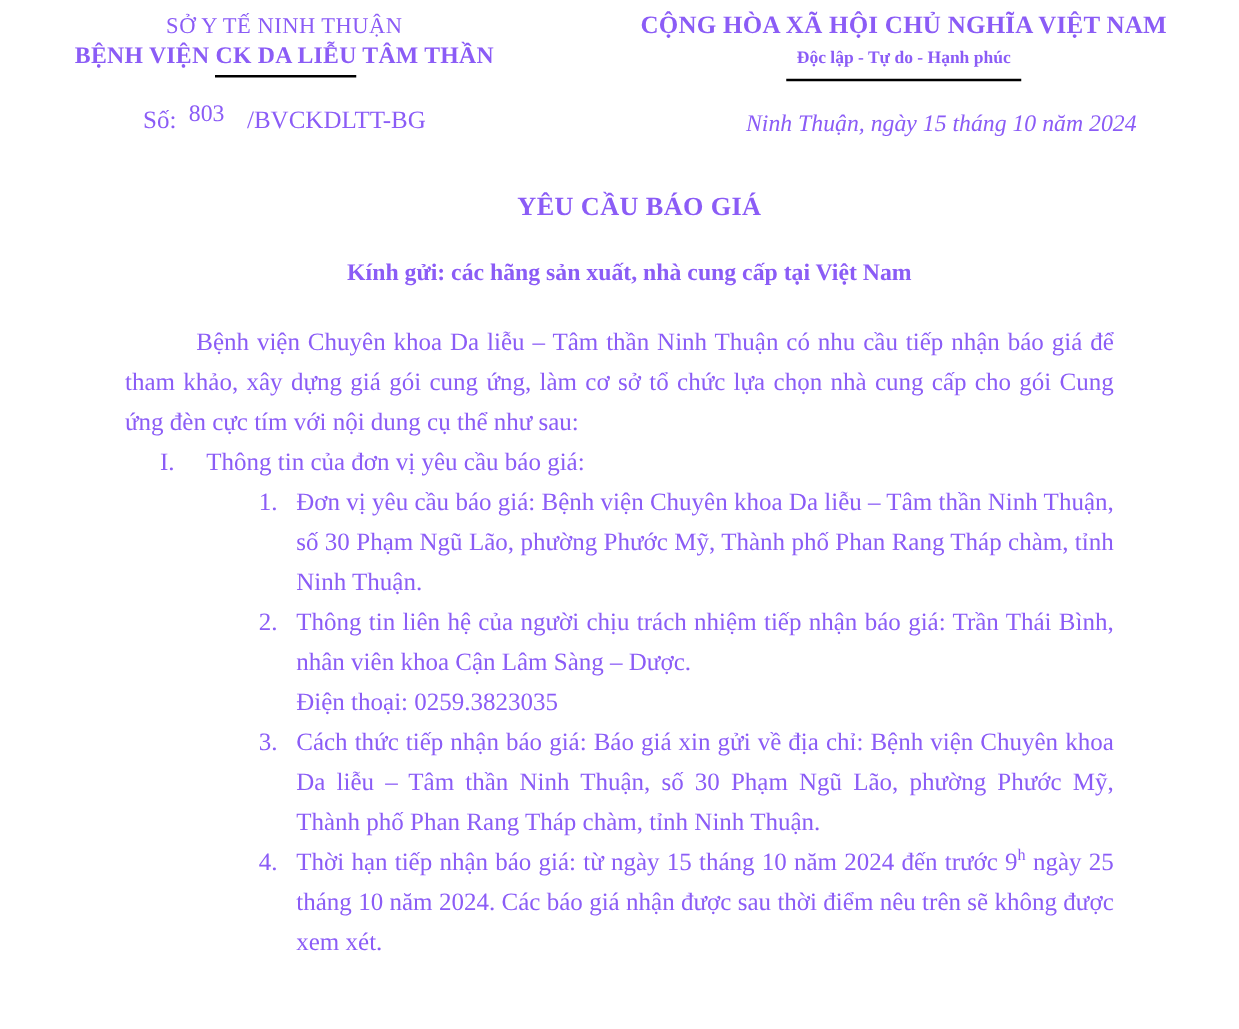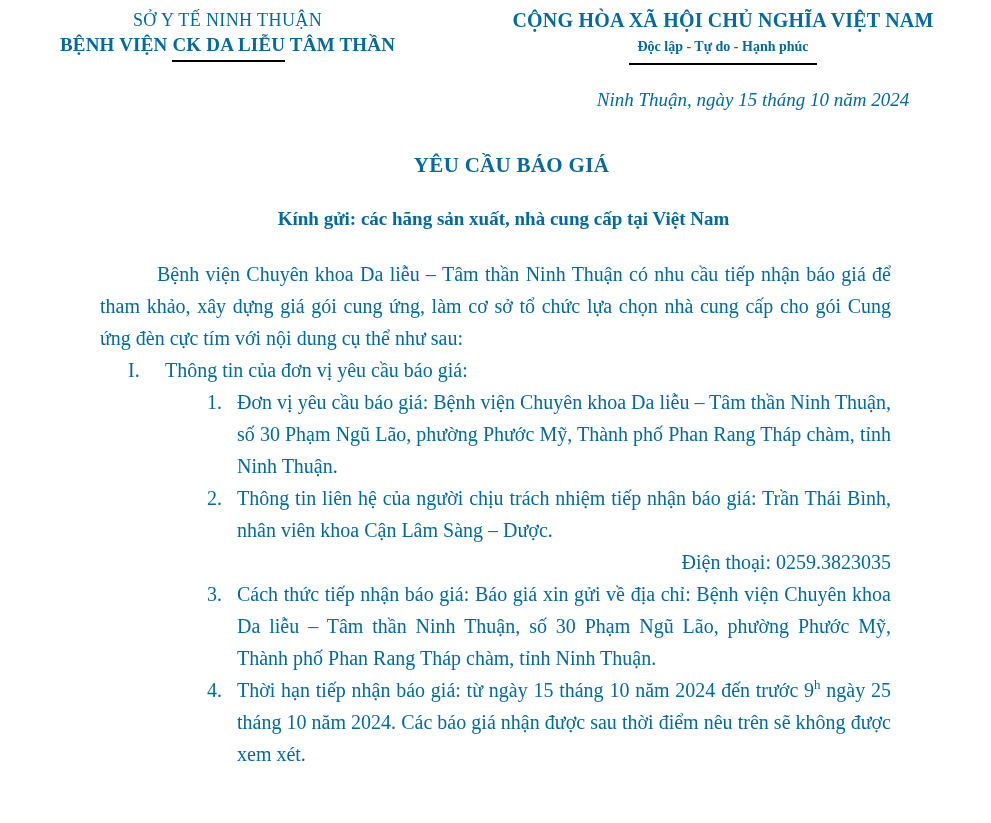--- a/index.html
+++ b/index.html
@@ -2,21 +2,21 @@
 <html lang="vi"><head>
 <meta charset="utf-8">
 <style>
   * { margin: 0; padding: 0; box-sizing: border-box; }
   html, body { background: #ffffff; }
   .page {
     position: relative;
     width: 991px;
     height: 823px;
     background: #ffffff;
-    color: #0369a1;
+    color: #8b5cf6;
     font-family: "Liberation Serif", "DejaVu Serif", serif;
     overflow: hidden;
   }
   
   .header {
     display: flex;
     padding-top: 8px;
   }
   .header-left {
     width: 455px;
@@ -128,39 +128,42 @@
     position: relative;
     padding-left: 137px;
     text-align: justify;
   }
   .item-number {
     position: absolute;
     left: 107px;
     top: 0;
   }
   .phone-line {
-    text-align: right;
+    text-align: left;
   }
   sup.hour {
     font-size: 13px;
     line-height: 0;
     vertical-align: super;
   }
 </style>
 </head>
 <body>
 
 <div class="page">
 
   <div class="header">
 
     <div class="header-left">
       <div class="dept-line">SỞ Y TẾ NINH THUẬN</div>
       <div class="org-line">
         <span>BỆNH VIỆN </span><span class="org-underlined">CK DA LIỄU</span><span> TÂM THẦN</span>
+      </div>
+      <div class="number-line">
+        <span>Số:</span><span class="number-value">803</span><span>/BVCKDLTT-BG</span>
       </div>
     </div>
 
     <div class="header-right">
       <div class="national-line1">CỘNG HÒA XÃ HỘI CHỦ NGHĨA VIỆT NAM</div>
       <div class="national-line2">
         <span class="motto-underlined">Độc lập - Tự do - Hạnh phúc</span>
       </div>
       <div class="place-date-line">Ninh Thuận, ngày 15 tháng 10 năm 2024</div>
     </div>

